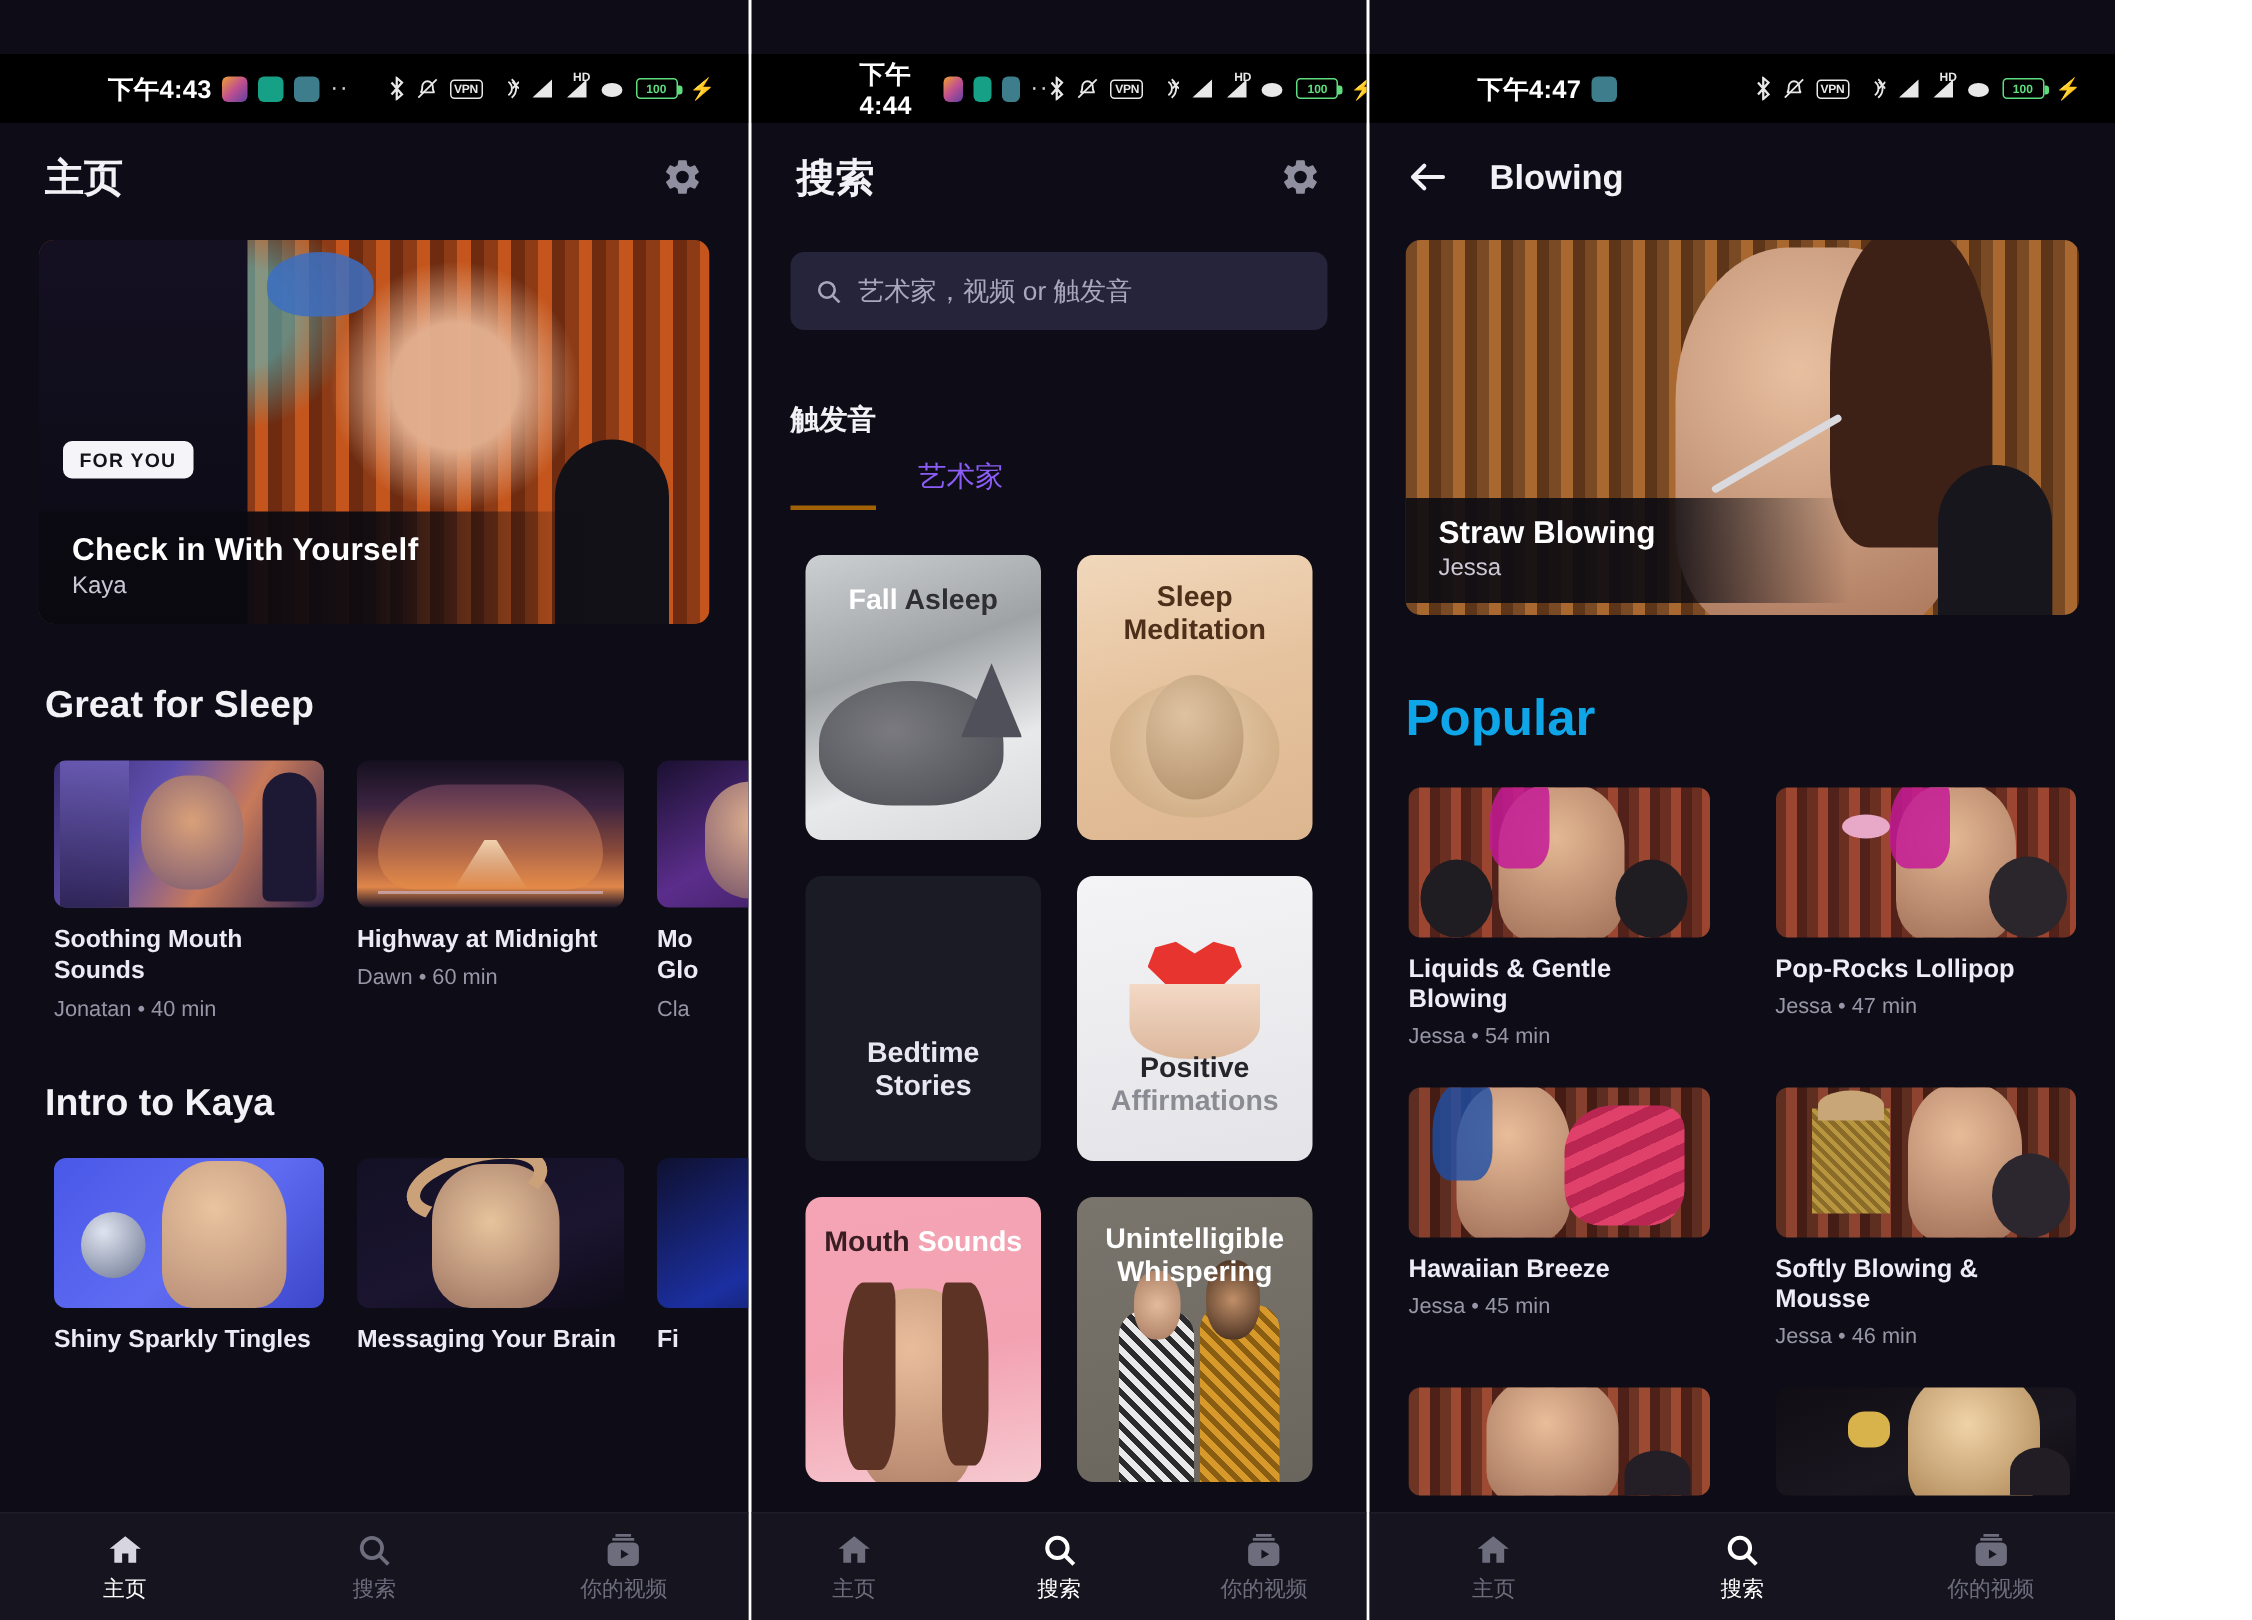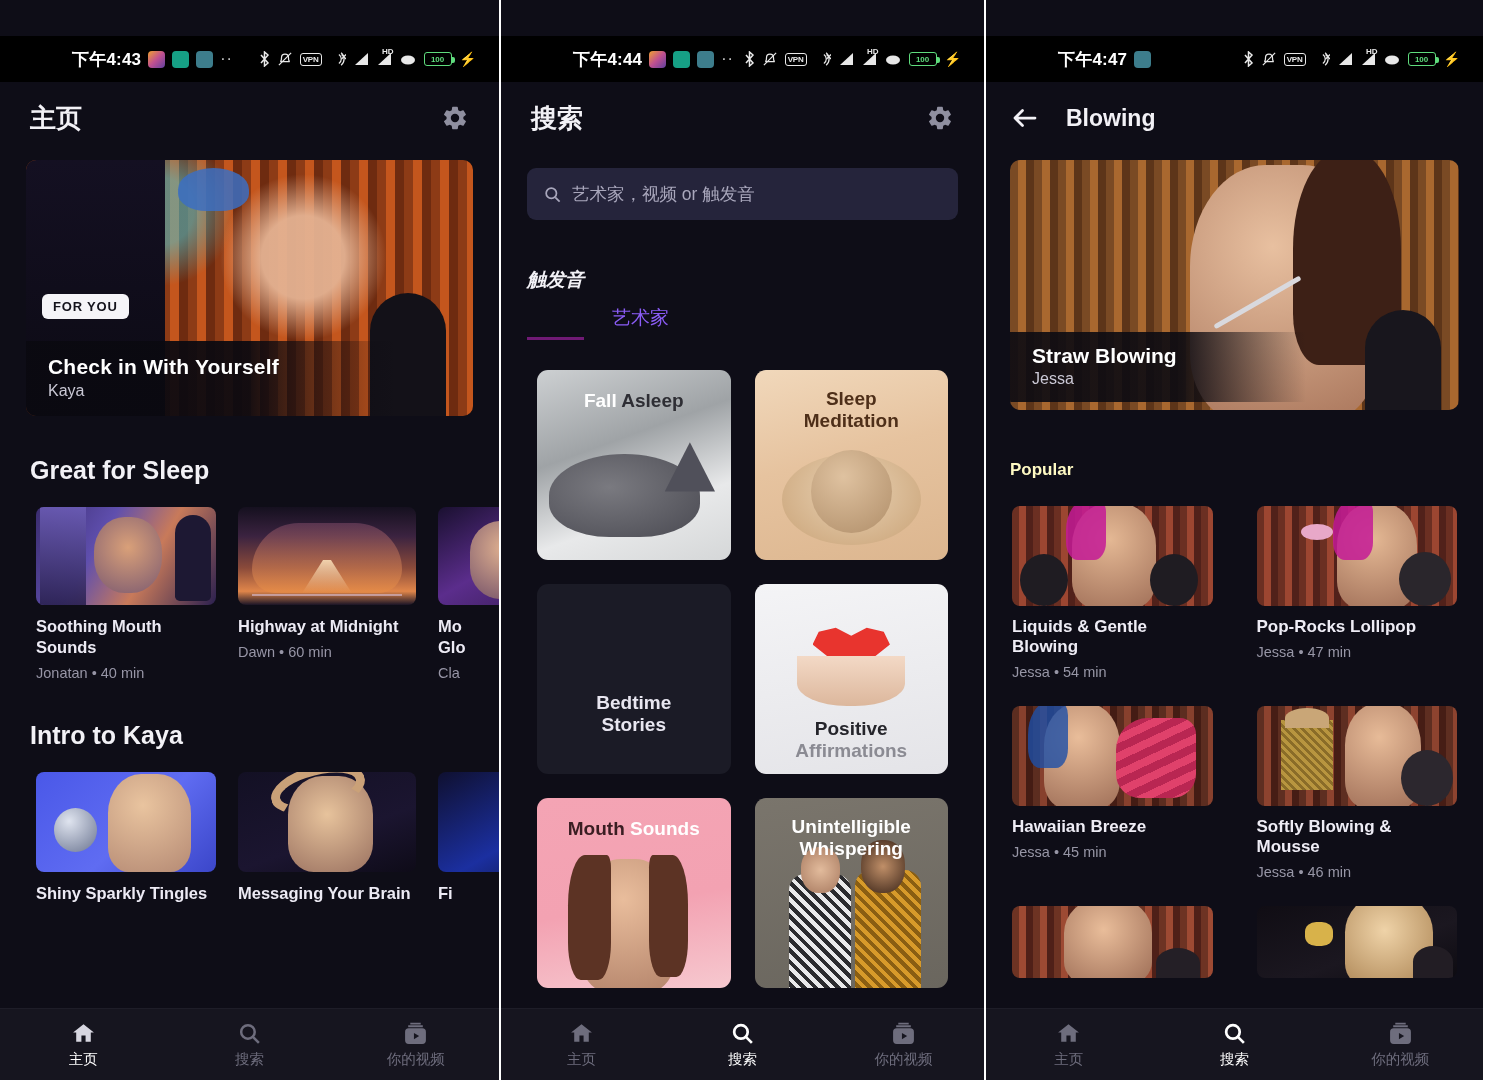--- a/index.html
+++ b/index.html
@@ -7,21 +7,21 @@
     width:1501px; height:1080px; background:#ffffff;
     font-family:"Liberation Sans", sans-serif;
     overflow:hidden;
   }
   .screens { display:flex; width:1501px; height:1080px; gap:2px; background:#ffffff; }
   .phone {
     position:relative; width:499px; height:1080px;
     background:#0e0d17; overflow:hidden; flex:0 0 auto;
     display:flex; flex-direction:column;
   }
-  .phone.p2 { width:483px; }
+  .phone.p2 { width:410px; }
   .phone.p3 { width:497px; }
 
   
   .statusbar {
     height:46px; background:#000; display:flex; align-items:center;
     flex:0 0 auto; padding:0 12px; position:relative;margin-top:36px;
   }
   .sb-left { display:flex; align-items:center; gap:7px; margin-left:60px; }
   .sb-time { color:#fff; font-size:17px; font-weight:bold; letter-spacing:0.2px; }
   .sb-appicon { width:17px; height:17px; border-radius:4px; display:inline-block; }
@@ -100,41 +100,41 @@
 
   
   .searchbox {
     margin:14px 26px 0 26px; height:52px; background:#25243b; border-radius:9px;
     display:flex; align-items:center; padding:0 16px; gap:10px; cursor:text;
   }
   .searchbox svg { width:19px; height:19px; color:#a9a7bc; flex:0 0 auto; }
   .searchph { color:#a9a7bc; font-size:17.5px; }
   .tabs { display:flex; gap:28px; margin:47px 0 0 26px; }
   .tab { padding-bottom:9px; cursor:pointer; font-size:19px; }
-  .tab.active { color:#f2f1f6; font-weight:bold; border-bottom:3px solid #701a75;font-style:italic; }
+  .tab.active { color:#f2f1f6; font-weight:bold; border-bottom:3px solid #a16207; }
   .tab.inactive { color:#8b5cf6;margin-top:38px; }
   .grid { display:grid; grid-template-columns:1fr 1fr; gap:24px 24px; padding:30px 36px 0 36px; }
   .gcard {
     height:190px; border-radius:11px; overflow:hidden; position:relative;
     cursor:pointer;
   }
   .gcard-label {
     position:absolute; left:0; right:0; text-align:center;
     font-size:19px; font-weight:bold; line-height:1.18; z-index:2;
   }
 
   
   .hero3 { margin:6px 24px 0 24px; height:250px; border-radius:10px; overflow:hidden; position:relative; }
   .hero3-txt {
     position:absolute; left:0; bottom:8px; padding:12px 22px 14px 22px;
     background:linear-gradient(to right, rgba(12,11,18,.9) 58%, rgba(12,11,18,0)); width:66%;
   }
   .hero3-title { color:#fff; font-size:21px; font-weight:bold; }
   .hero3-sub { color:#cbc9d6; font-size:16px; margin-top:2px; }
-  .sect-title3 { color:#fef9c3; font-size:17px; font-weight:bold; margin:50px 0 26px 24px; }
+  .sect-title3 { color:#0ea5e9; font-size:34px; font-weight:bold; margin:50px 0 26px 24px; }
   .grid3 { display:grid; grid-template-columns:1fr 1fr; gap:26px 44px; padding:0 26px; }
   .g3thumb { width:100%; height:100px; border-radius:8px; overflow:hidden; position:relative; }
   .g3name { color:#eeecf5; font-size:17px; font-weight:bold; margin-top:11px; }
   .g3meta { color:#9796a6; font-size:14.5px; margin-top:7px; }
 </style>
 </head>
 <body>
 
 <div class="screens">
 
@@ -400,21 +400,21 @@
         <div class="gcard" style="background:#1b1b26;">
           <div class="gcard-label" style="top:108px;color:#e8e6f0;">
             <div>Bedtime</div>
             <div>Stories</div>
           </div>
         </div>
 
         <div class="gcard" style="background:linear-gradient(170deg,#f4f4f6,#e4e4e8);">
           <div style="position:absolute;left:30%;top:22%;width:40%;height:26%;background:#e8342e;clip-path:polygon(50% 100%,0 38%,8% 12%,30% 4%,50% 20%,70% 4%,92% 12%,100% 38%);"></div>
           <div style="position:absolute;left:22%;top:38%;width:56%;height:26%;background:linear-gradient(180deg,#f3d9c6,#dcb79c);border-radius:0 0 46% 46%;"></div>
-          <div class="gcard-label" style="top:134px;">
+          <div class="gcard-label" style="top:118px;">
             <div style="color:#25252b">Positive</div>
             <div style="color:#8b8b93">Affirmations</div>
           </div>
         </div>
 
         <div class="gcard" style="background:linear-gradient(170deg,#f4a4b4 0%,#f3a2b2 55%,#f6c8cf 100%);">
           <div style="position:absolute;left:22%;top:32%;width:50%;height:70%;background:radial-gradient(circle at 45% 30%,#e9bd9c,#b3836a);border-radius:42% 42% 28% 28%;"></div>
           <div style="position:absolute;left:16%;top:30%;width:22%;height:66%;background:#5c3324;border-radius:40% 10% 30% 30%;"></div>
           <div style="position:absolute;right:22%;top:30%;width:20%;height:64%;background:#5c3324;border-radius:10% 40% 30% 30%;"></div>
           <div class="gcard-label" style="top:20px;">

